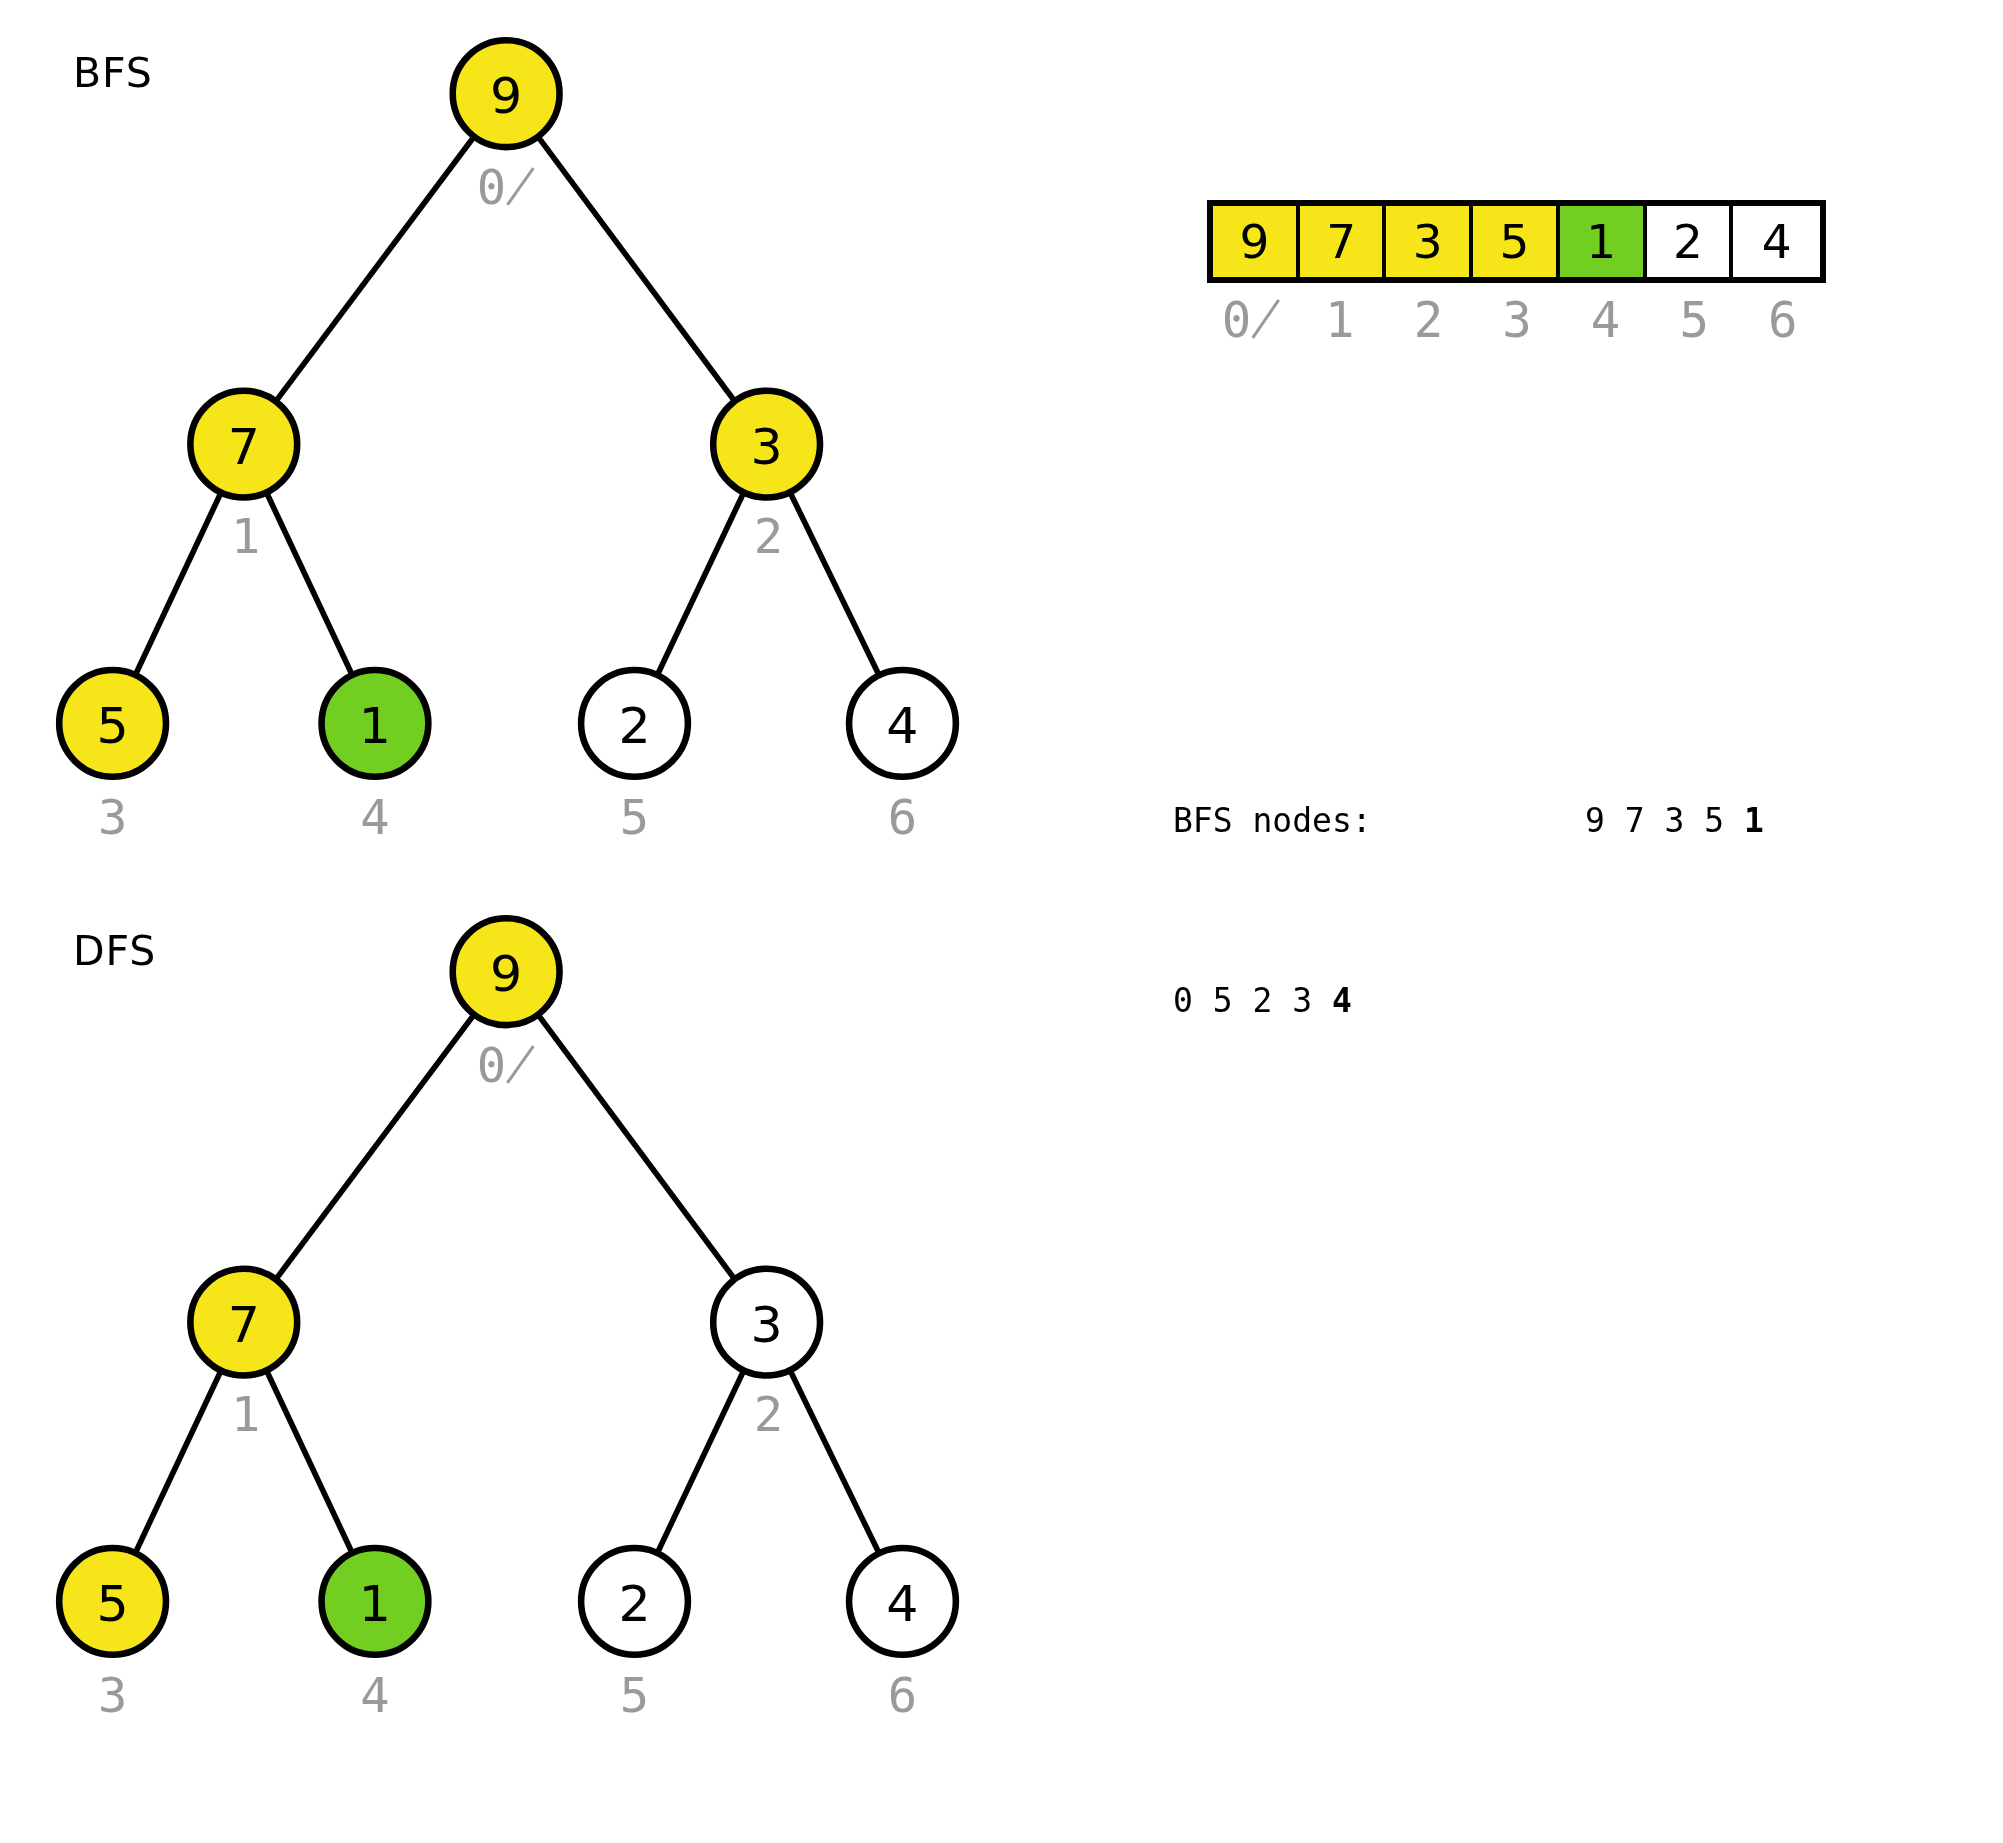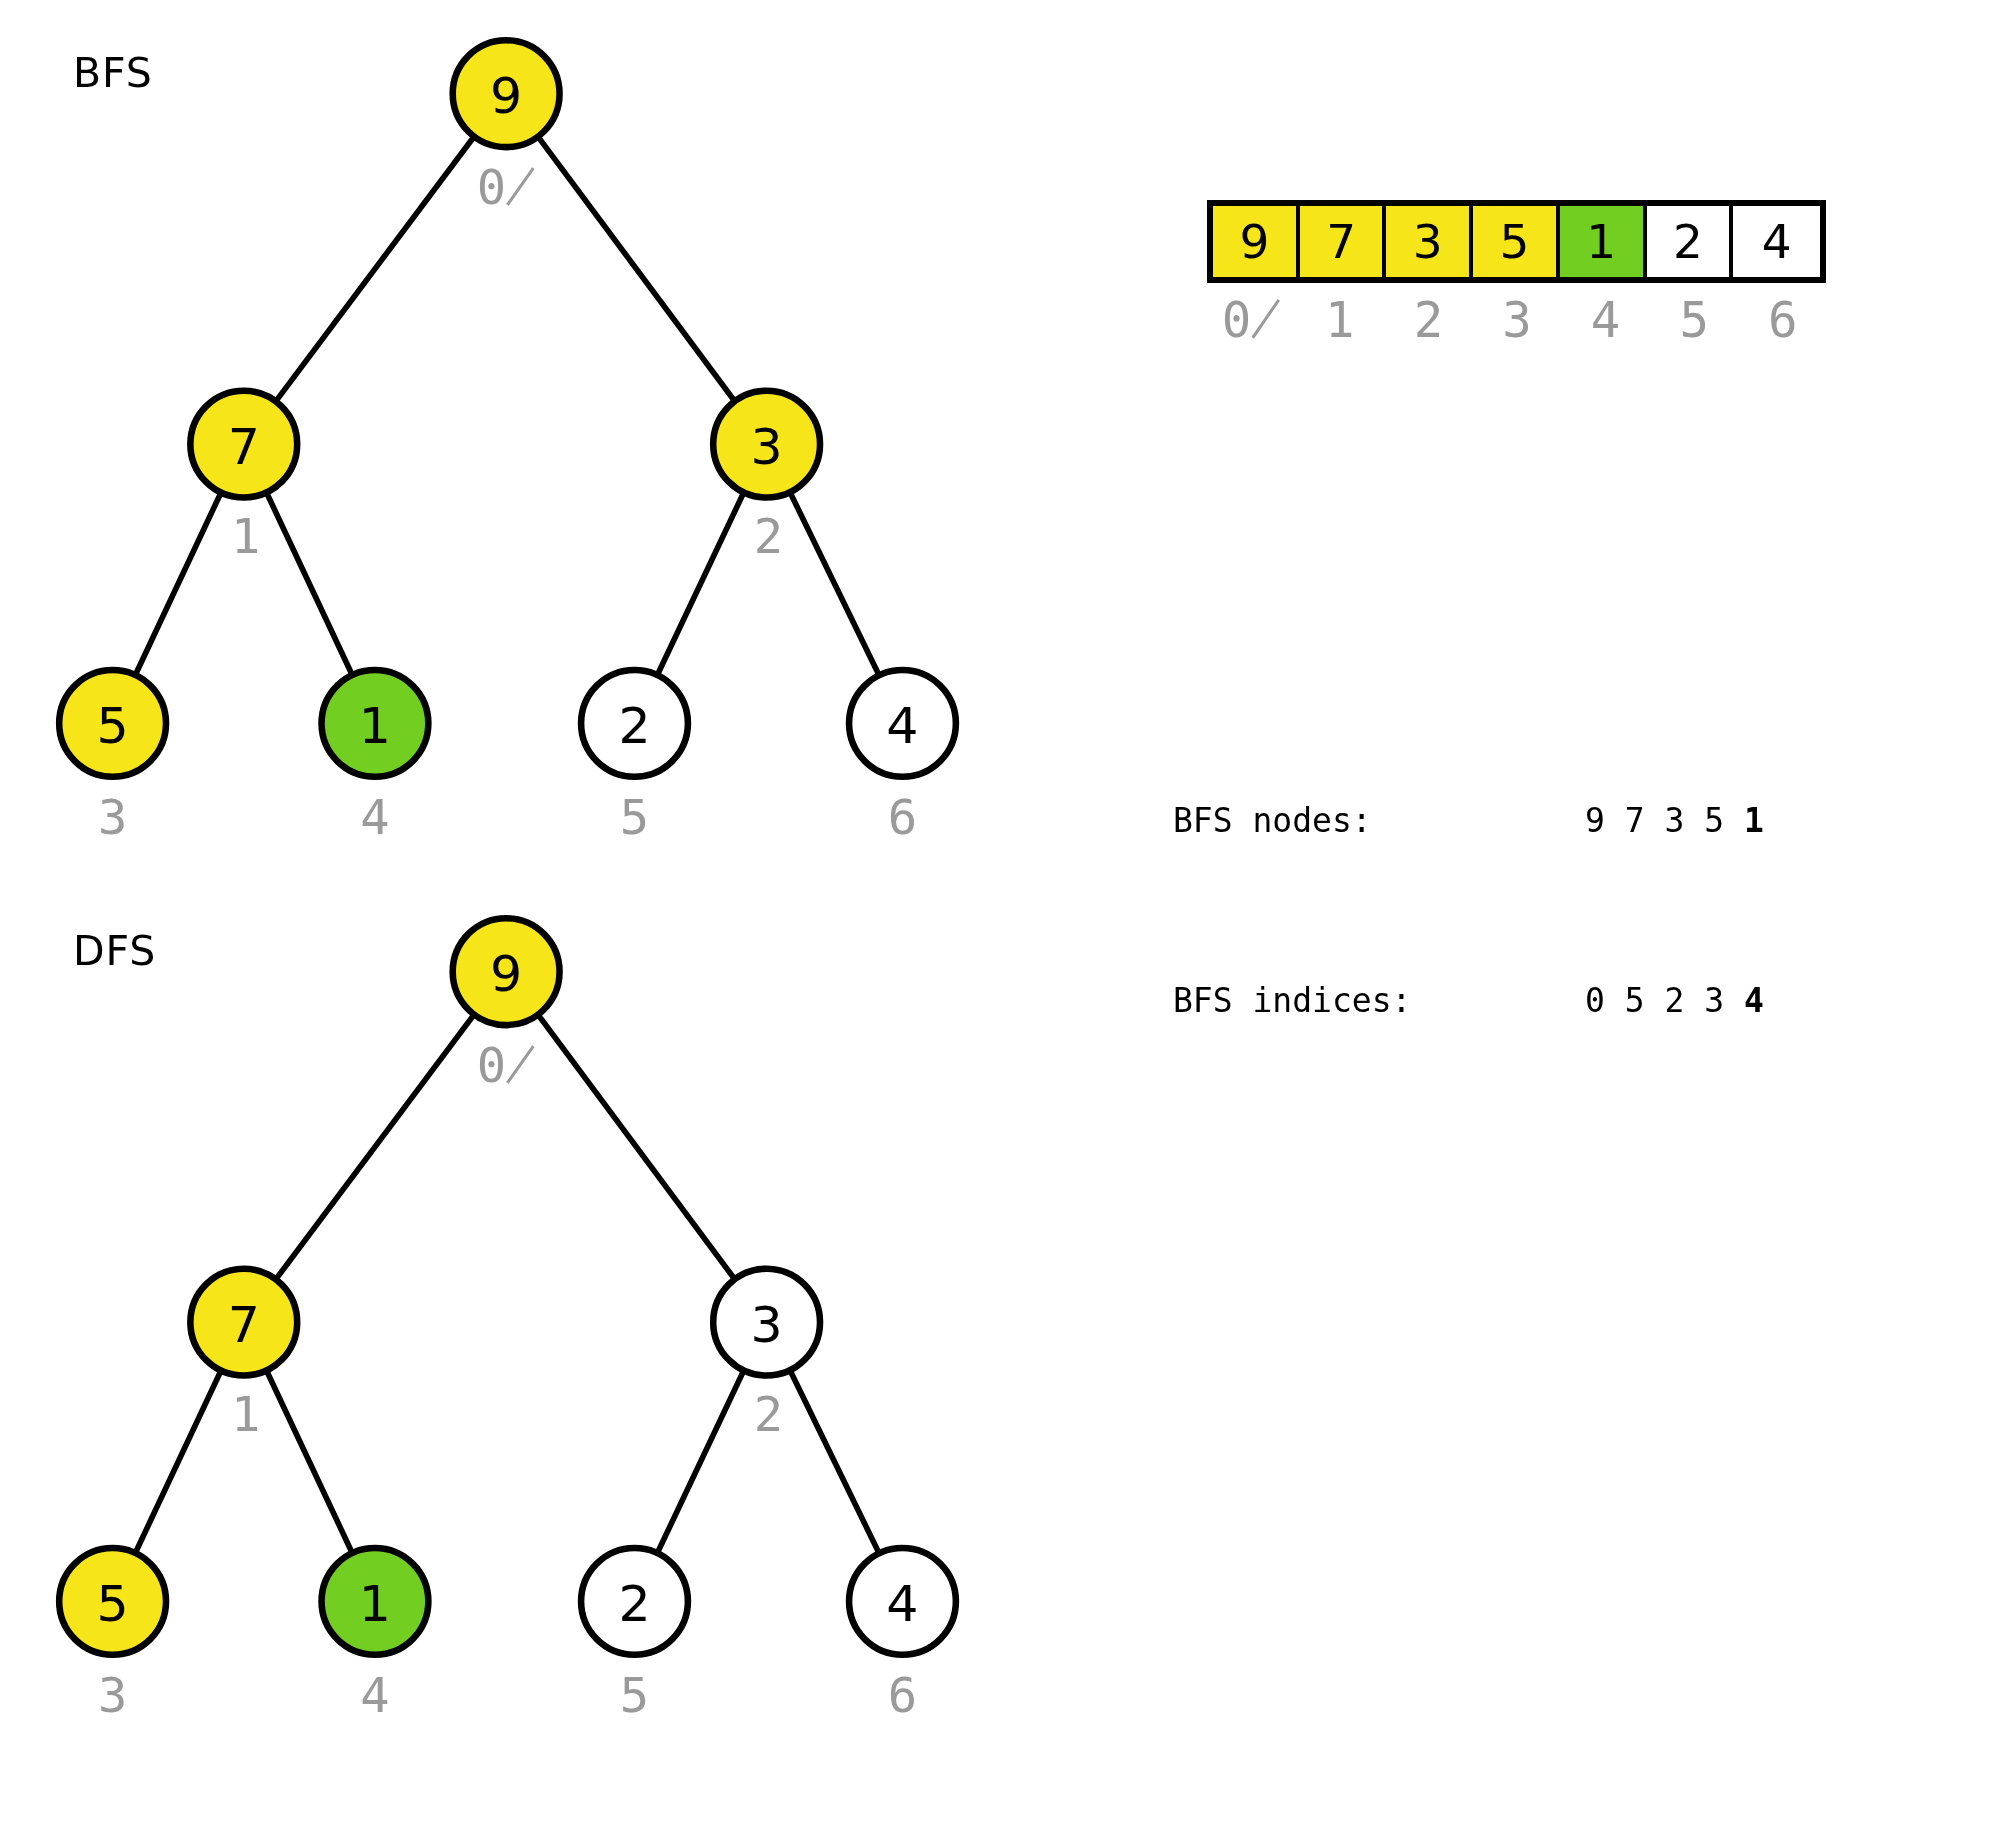--- a/index.html
+++ b/index.html
@@ -190,21 +190,20 @@
         <div class="array-index">6</div>
       </div>
   </div>
 
   <div class="readout" id="readout-bfs">
     <div class="readout-row">
       <span class="readout-label">BFS nodes:</span>
       <span class="readout-seq"><span>9 7 3 5 </span><b>1</b></span>
     </div>
     <div class="readout-row">
-      <span class="readout-label">BFS indices:</span>
       <span class="readout-seq"><span>0 5 2 3 </span><b>4</b></span>
     </div>
   </div>
 </div>
 
 <div class="panel" id="panel-dfs">
   <div class="panel-title">DFS</div>
 
   <svg class="tree-svg" id="tree-dfs" viewBox="0 0 1100 984" xmlns="http://www.w3.org/2000/svg">
       <line x1="507.0376833138512" y1="144.02823728792734" x2="292.9623166861488" y2="429.97176271207263" class="tree-edge"></line>

